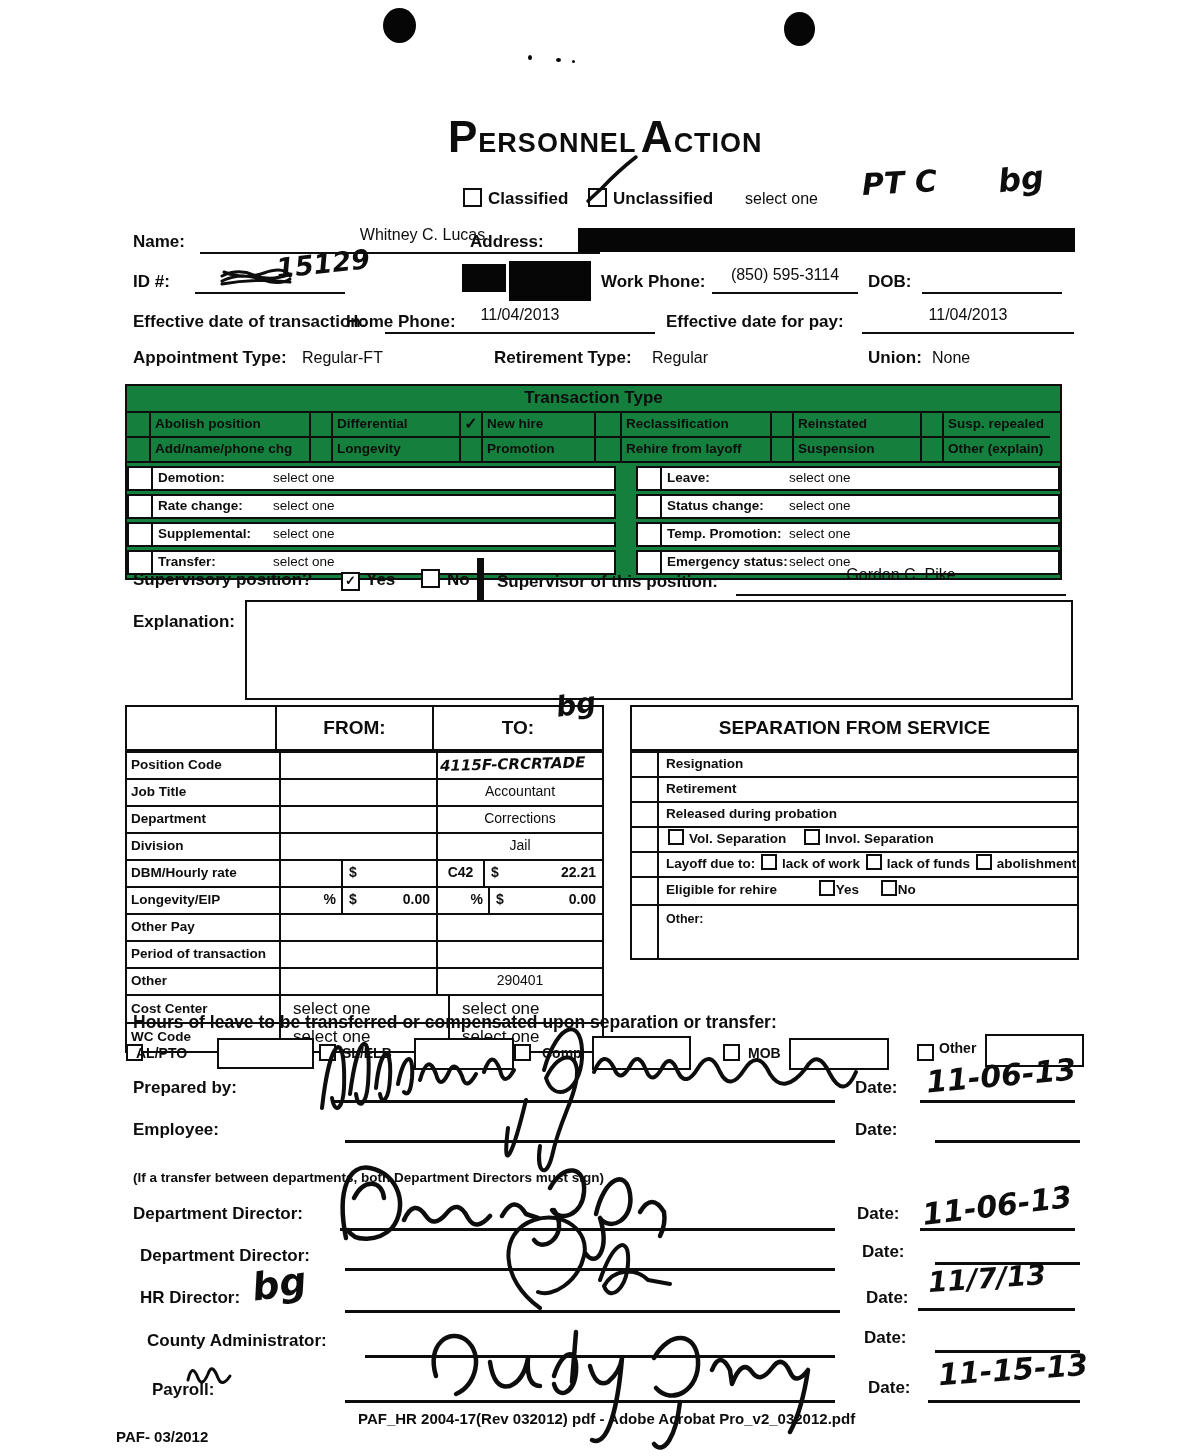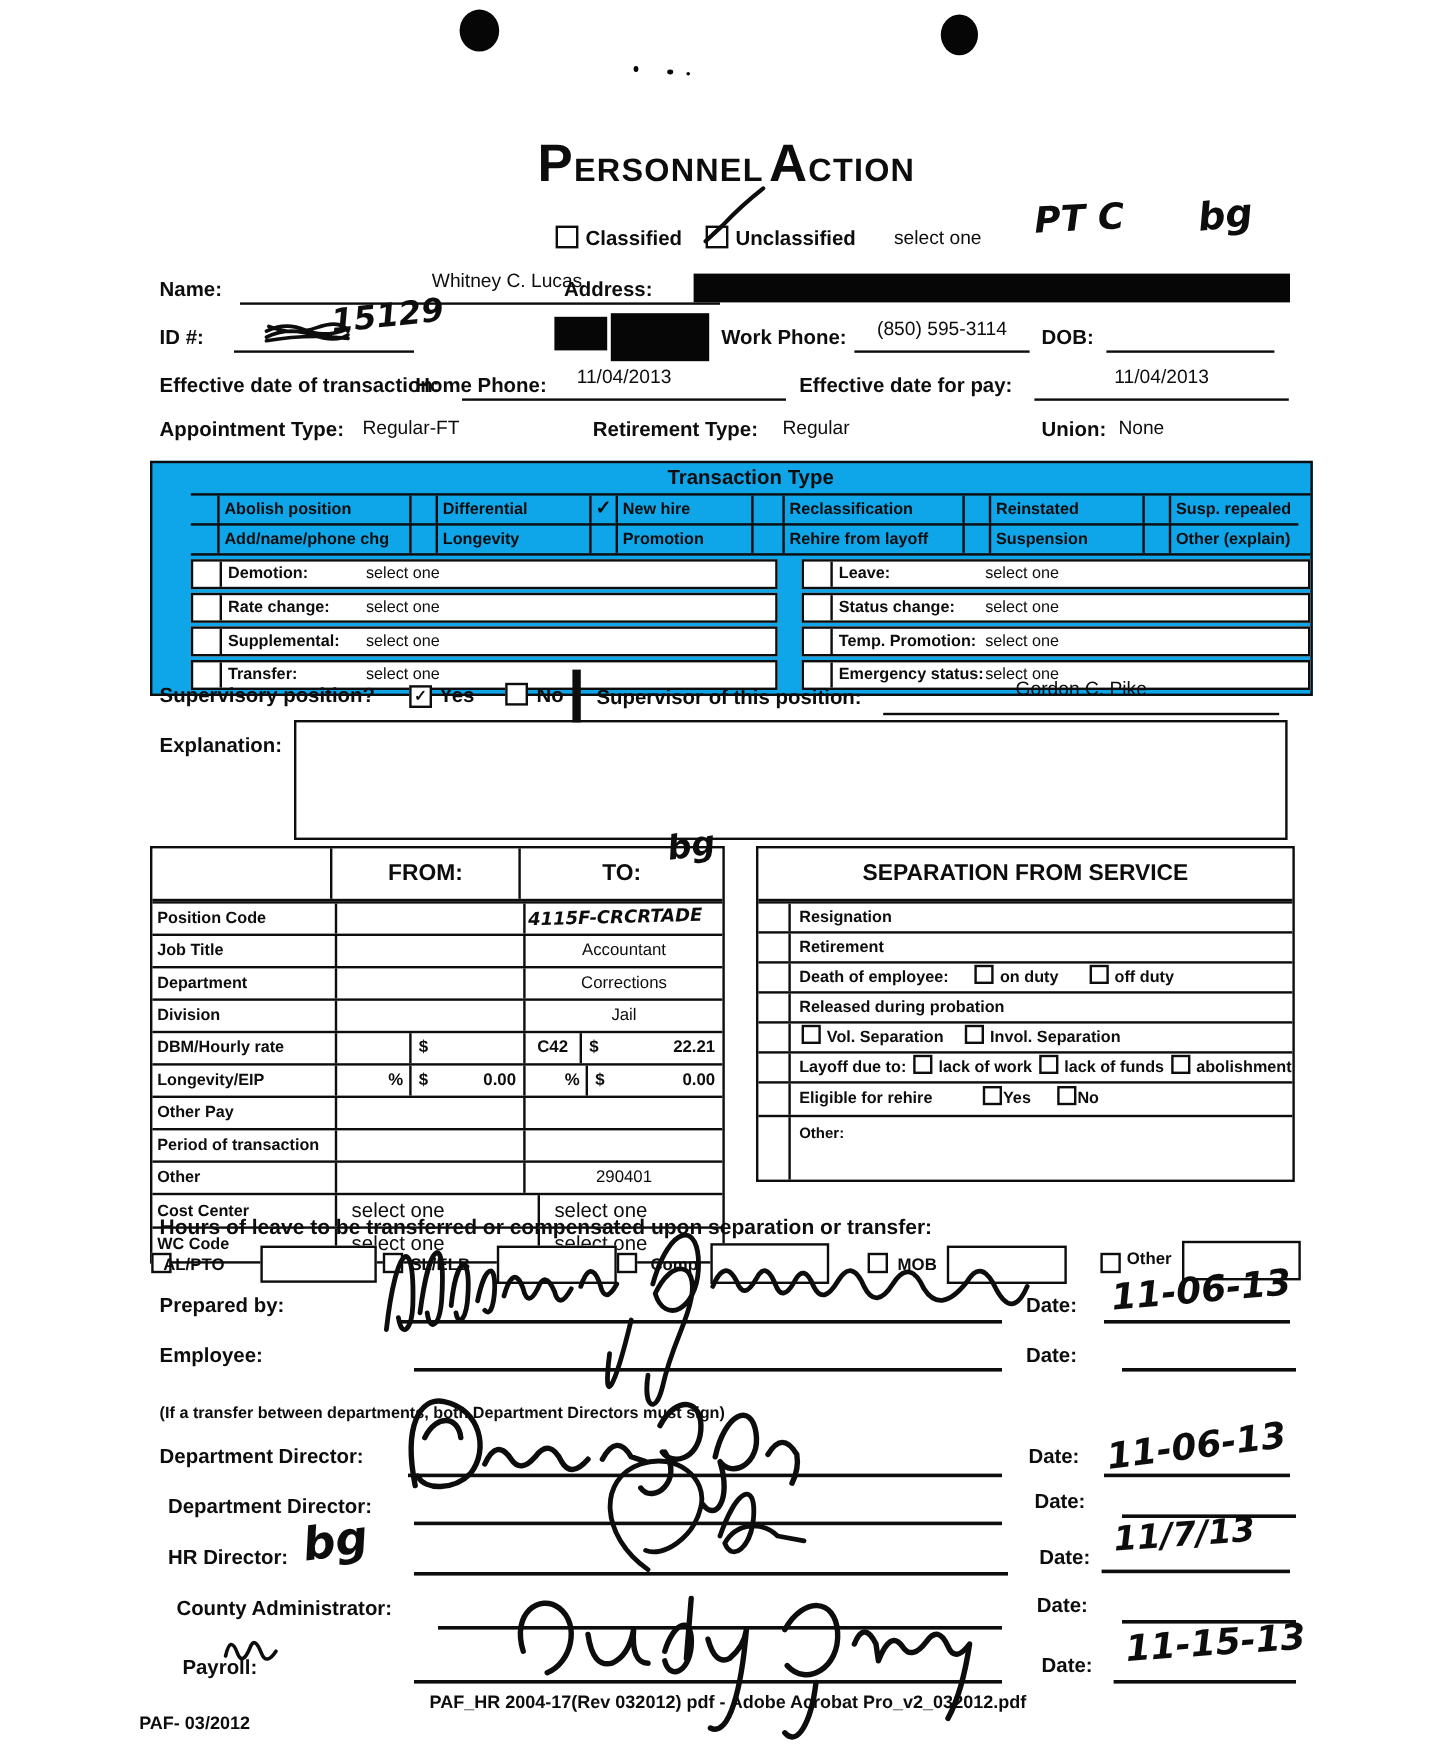--- a/index.html
+++ b/index.html
@@ -17,21 +17,21 @@
       vertical-align:-2px;margin:0 5px 0 2px;}
   .redact{background:#060606;}
   .hole{background:#060606;border-radius:50%;}
   .speck{background:#060606;border-radius:50%;}
   .hand{font-family:"DejaVu Sans",sans-serif;font-style:italic;font-weight:bold;white-space:nowrap;}
   .vbar{background:#0d0d0d;}
   
   .t-big{font-size:44px;font-weight:bold;letter-spacing:1px;}
   .t-small{font-size:27px;font-weight:bold;letter-spacing:1px;}
   
-  .txn{left:125px;top:384px;width:933px;border:2.5px solid #0d0d0d;background:#0ea5e9;padding-left:32px;}
+  .txn{left:125px;top:384px;width:933px;border:2.5px solid #0d0d0d;background:#15803d;}
   .txn-title{height:25px;border-bottom:2.5px solid #0d0d0d;text-align:center;
              font-weight:bold;font-size:17px;line-height:24px;}
   .txn-grid{display:grid;grid-template-columns:22px 160px 22px 128px 22px 113px 26px 150px 22px 128px 22px 108px;}
   .txn-grid>div{height:23px;line-height:22px;border-left:2px solid #0d0d0d;border-top:2px solid #0d0d0d;
              font-size:13.5px;font-weight:bold;padding-left:4px;white-space:nowrap;overflow:visible;}
   .txn-grid>div:nth-child(-n+12){border-top:none;}
   .txn-grid>div:nth-child(12n+1){border-left:none;}
   .txn-grid .ck{padding-left:0;text-align:center;font-size:16px;}
   .selwrap{display:flex;justify-content:space-between;padding:3px 0 3px 0;border-top:2px solid #0d0d0d;}
   .selcol{display:flex;flex-direction:column;gap:3px;}
@@ -318,28 +318,20 @@
   <div class="sep-row">
     <div class="sep-cbcol"></div>
     <div class="sep-content">Resignation</div>
   </div>
   <div class="sep-row">
     <div class="sep-cbcol"></div>
     <div class="sep-content">Retirement</div>
   </div>
   <div class="sep-row">
     <div class="sep-cbcol"></div>
-    <div class="sep-content">
-      <span>Death of employee:</span>
-      <span class="cb-s" style="margin-left:18px;"></span><span>on duty</span>
-      <span class="cb-s" style="margin-left:22px;"></span><span>off duty</span>
-    </div>
-  </div>
-  <div class="sep-row">
-    <div class="sep-cbcol"></div>
     <div class="sep-content">Released during probation</div>
   </div>
   <div class="sep-row">
     <div class="sep-cbcol"></div>
     <div class="sep-content">
       <span class="cb-s"></span><span>Vol. Separation</span>
       <span class="cb-s" style="margin-left:14px;"></span><span>Invol. Separation</span>
     </div>
   </div>
   <div class="sep-row">

